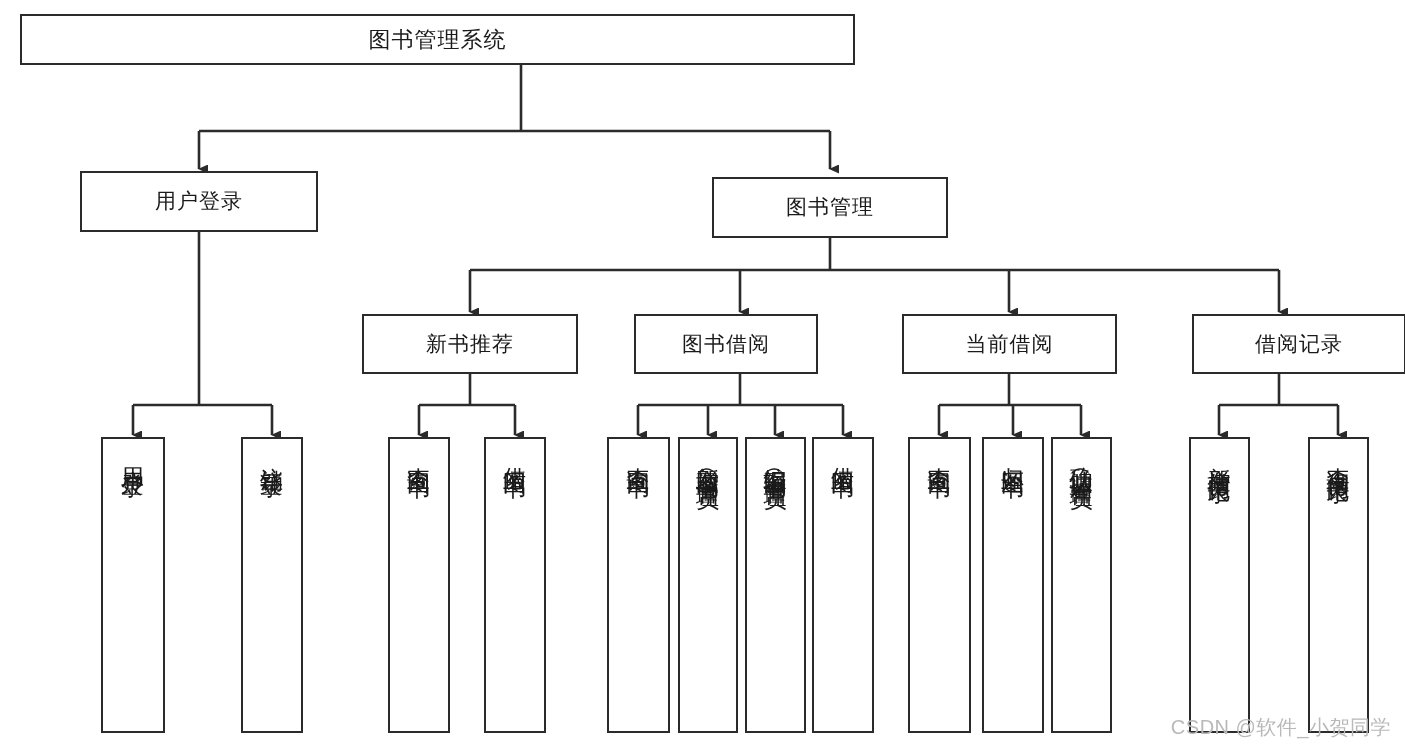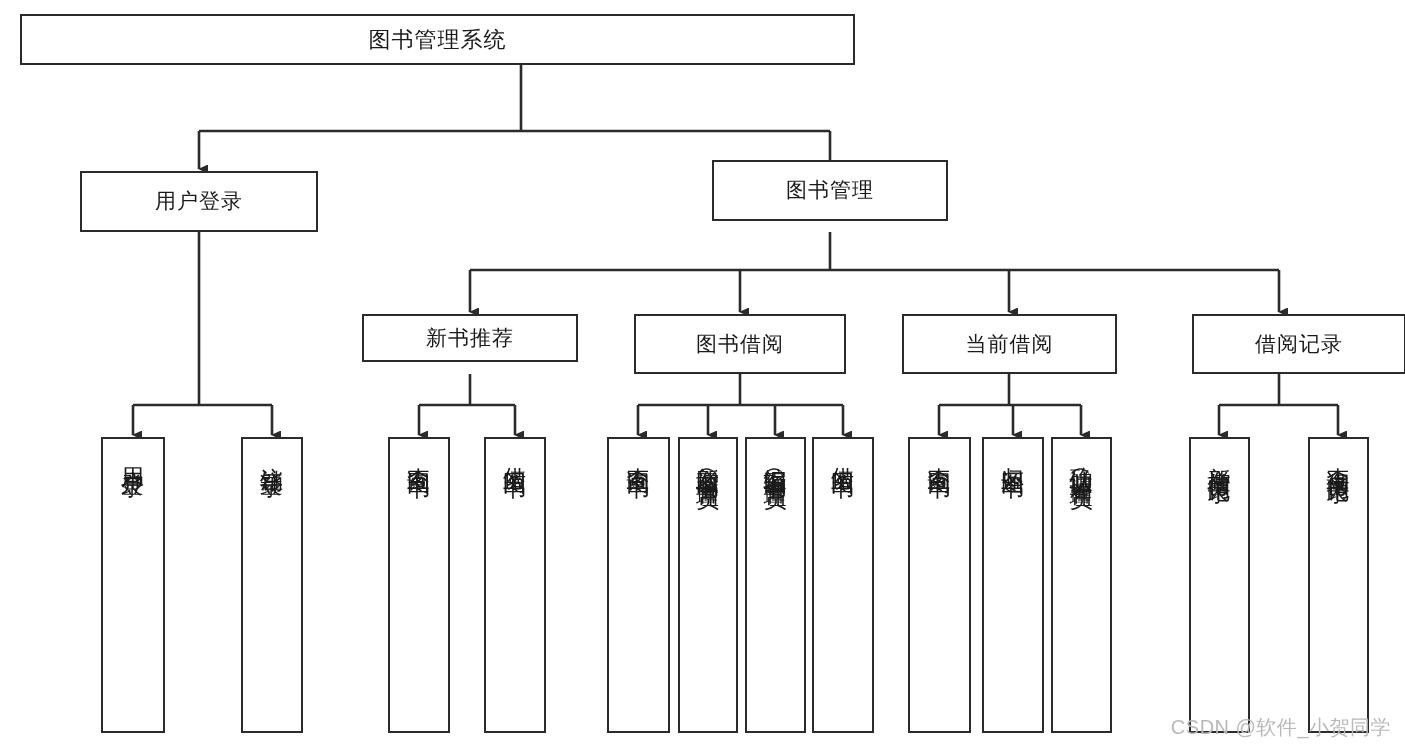--- a/index.html
+++ b/index.html
@@ -68,27 +68,27 @@
       </g>
   </svg>
 
   <div id="nodes-layer">
       <div class="node root" style="left: 20px; top: 14px; width: 835px; height: 51px;">
         <span class="lbl">图书管理系统</span>
       </div>
       <div class="node h" style="left: 80px; top: 171px; width: 238px; height: 61px;">
         <span class="lbl">用户登录</span>
       </div>
-      <div class="node h" style="left: 712px; top: 160px; width: 236px; height: 61px; align-items: center;">
+      <div class="node h" style="left: 712px; top: 177px; width: 236px; height: 61px; align-items: center;">
         <span class="lbl">图书管理</span>
       </div>
-      <div class="node h" style="left: 362px; top: 314px; width: 216px; height: 48px; text-align: right;">
+      <div class="node h" style="left: 362px; top: 314px; width: 216px; height: 60px; text-align: right;">
         <span class="lbl">新书推荐</span>
       </div>
-      <div class="node h" style="left: 634px; top: 314px; width: 212px; height: 60px;">
+      <div class="node h" style="left: 634px; top: 314px; width: 184px; height: 60px;">
         <span class="lbl">图书借阅</span>
       </div>
       <div class="node h" style="left: 902px; top: 314px; width: 215px; height: 60px;">
         <span class="lbl">当前借阅</span>
       </div>
       <div class="node h" style="left: 1192px; top: 314px; width: 214px; height: 60px;">
         <span class="lbl">借阅记录</span>
       </div>
       <div class="node v" style="left: 101px; top: 437px; width: 64px; height: 296px;">
         <span class="lbl">用户登录</span>

